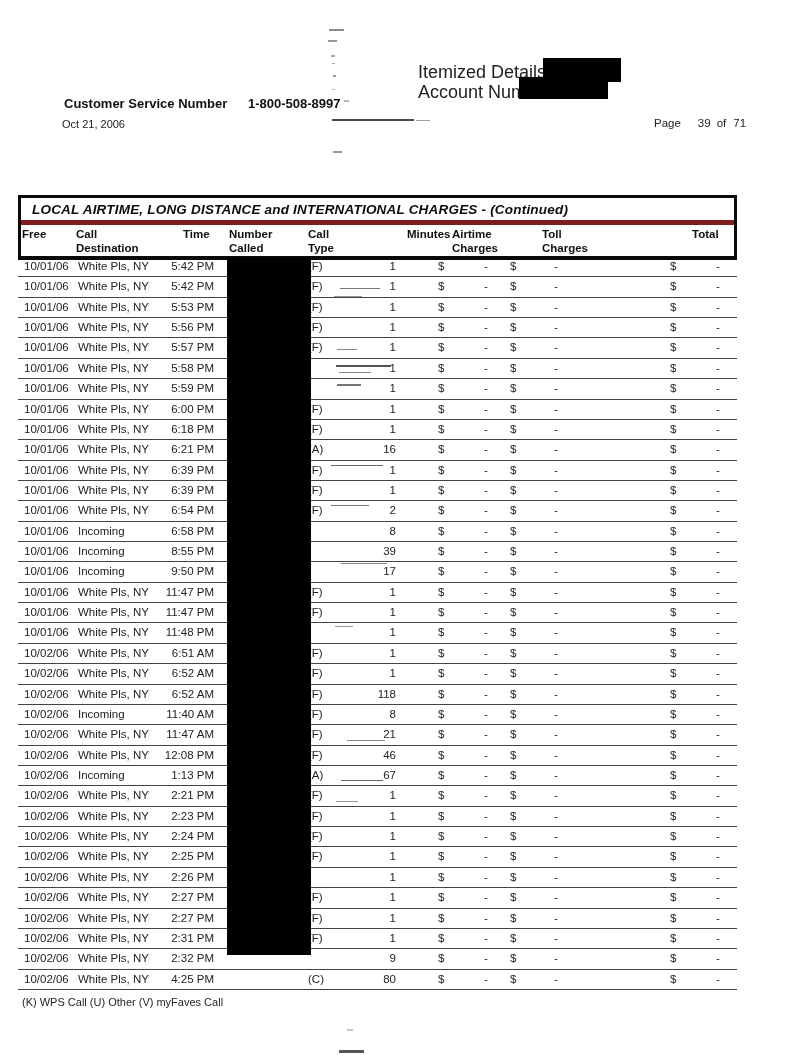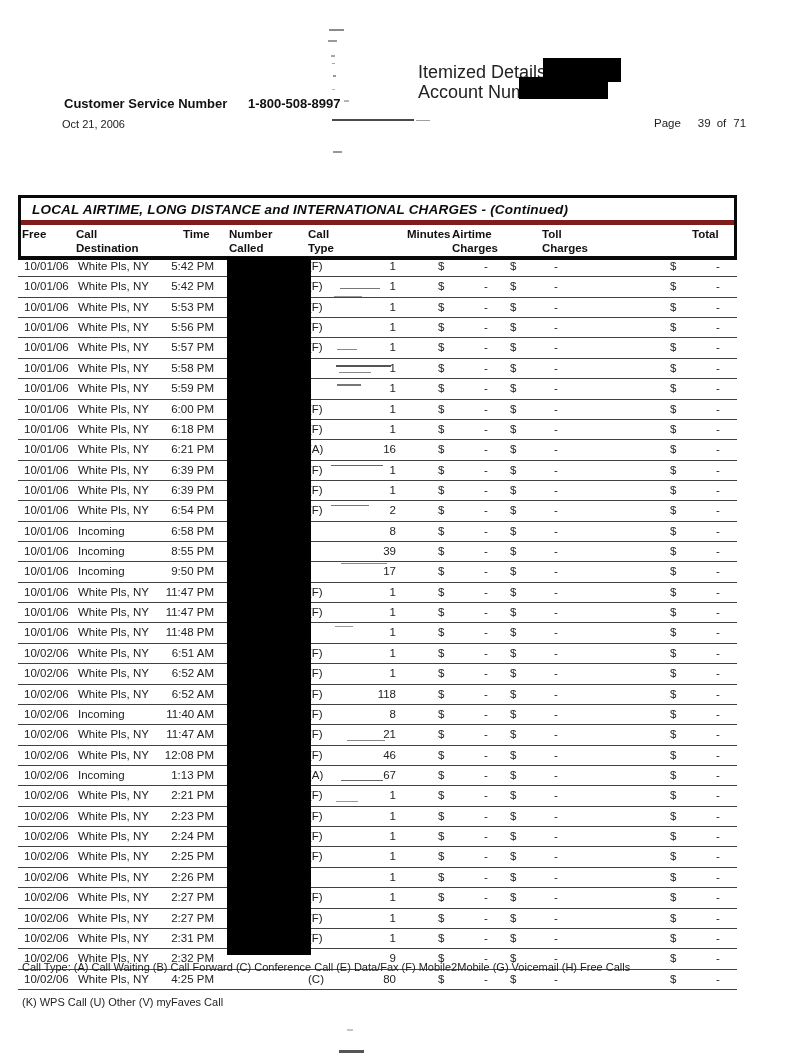--- a/index.html
+++ b/index.html
@@ -586,21 +586,20 @@
       <span class="c-min">80</span>
       <span class="c-cur1">$</span>
       <span class="c-dash1">-</span>
       <span class="c-cur2">$</span>
       <span class="c-dash2">-</span>
       <span class="c-cur3">$</span>
       <span class="c-dash3">-</span>
     </div>
   </div>
 
-  <div class="abs footnote" style="left:22px;top:961px;">Call Type: (A) Call Waiting (B) Call Forward (C) Conference Call (E) Data/Fax (F) Mobile2Mobile (G) Voicemail (H) Free Calls</div>
   <div class="abs footnote" style="left:22px;top:996px;">(K) WPS Call (U) Other (V) myFaves Call</div>
 
   <div class="art" style="left:329px;top:29px;width:15px;height:2px;background:#8a8a8a;"></div>
   <div class="art" style="left:328px;top:40px;width:9px;height:2px;background:#9a9a9a;"></div>
   <div class="art" style="left:331px;top:55px;width:4px;height:2px;background:#a8a8a8;"></div>
   <div class="art" style="left:332px;top:63px;width:3px;height:1px;background:#a8a8a8;"></div>
   <div class="art" style="left:333px;top:75px;width:3px;height:2px;background:#999;"></div>
   <div class="art" style="left:332px;top:89px;width:3px;height:1px;background:#b5b5b5;"></div>
   <div class="art" style="left:344px;top:100px;width:5px;height:2px;background:#b5b5b5;"></div>
   <div class="art" style="left:332px;top:119px;width:82px;height:2px;background:#4a4a4a;"></div>

